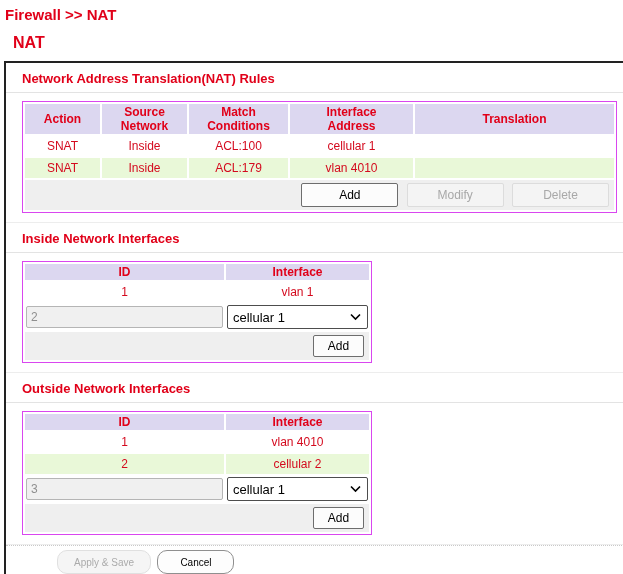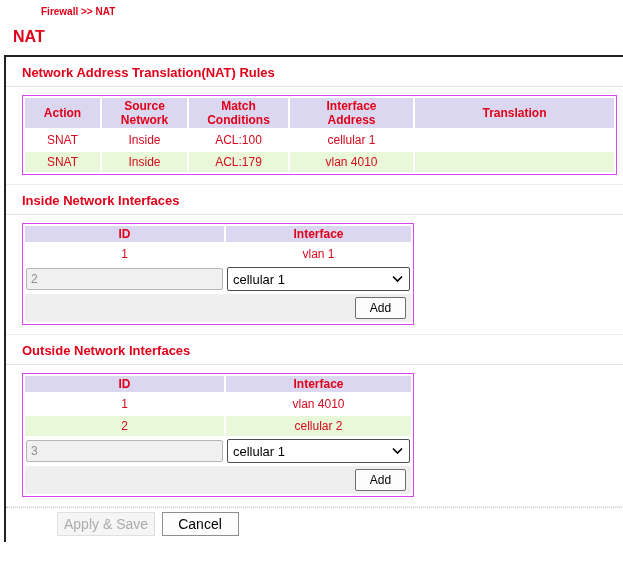--- a/index.html
+++ b/index.html
@@ -2,37 +2,37 @@
 <html><head>
 <meta charset="utf-8">
 <style>
   * { box-sizing: border-box; }
   html, body { margin: 0; padding: 0; }
   body {
     width: 623px; height: 574px; overflow: hidden;
     background: #ffffff; color: #000;
     font-family: "Liberation Sans", sans-serif;
   }
-  .breadcrumb { padding: 6px 4px 0 5px; font-size: 10px; font-weight: bold; color: #e10019; margin-left: 36px; }
+  .breadcrumb { padding: 6px 4px 0 5px; font-size: 15px; font-weight: bold; color: #e10019; }
   .tab { margin: 11px 0 9px 13px; font-size: 16px; font-weight: bold; color: #e10019; }
 
   .container {
     margin-left: 4px; width: 660px;
     border: 2px solid #222; border-bottom: none; border-right: none;
   }
   .section { padding: 8px 14px 9px 12px; border-bottom: 1px solid #ededed; }
   .section-title { margin: 0 0 6px 4px; font-size: 13px; font-weight: bold; color: #e10019; }
   .title-rule { border: none; border-top: 1px solid #e3e3e3; margin: 0 0 8px -12px; }
 
   table {
     border-collapse: separate; border-spacing: 2px;
     border: 1px solid #d946ef; background: #fff;
   }
   .t-rules { width: 595px; margin-left: 4px; table-layout: fixed; }
-  .t-if    { width: 392px; margin-left: 4px; table-layout: fixed; }
+  .t-if    { width: 350px; margin-left: 4px; table-layout: fixed; }
   .t-rules .c-action { width: 75px; } .t-rules .c-source { width: 85px; }
   .t-rules .c-match { width: 99px; } .t-rules .c-trans { width: 123px; }
   .t-if .c-id { width: 199px; }
   th {
     background: #dcd7f0; color: #e10019; font-size: 12px; font-weight: bold;
     text-align: center; padding: 1px 2px;
   }
   th .hl { display: block; line-height: 14px; }
   td { font-size: 12px; color: #d40a1e; text-align: center; padding: 2px; line-height: 16px; }
   tr.alt td { background: #e9f8d8; }
@@ -55,22 +55,22 @@
   .select-wrap { position: relative; display: block; }
   select {
     width: 100%; height: 24px; appearance: none; -webkit-appearance: none;
     background: #fff; border: 1px solid #4d4d4d; border-radius: 2px;
     font-family: inherit; font-size: 13px; padding: 0 22px 0 5px; color: #000;
   }
   .chev { position: absolute; right: 7px; top: 50%; transform: translateY(-50%); pointer-events: none; line-height: 0; }
 
   .footer { border-top: 1px dotted #c9c9c9; padding: 4px 0 6px 51px; }
   .fbtn {
-    height: 24px; min-width: 94px; font-size: 14px; font-family: inherit;
-    background: #f5f5f5; border: 1px solid #e0e0e0; color: #ababab; border-radius: 0;
+    height: 24px; min-width: 94px; font-size: 10px; font-family: inherit;
+    background: #f5f5f5; border: 1px solid #e0e0e0; color: #ababab; border-radius: 10px;
   }
   .fbtn.cancel { background: #fdfdfd; border: 1px solid #8f8f8f; color: #000; min-width: 77px; margin-left: 2px; }
 </style>
 </head>
 <body>
 
 <div class="breadcrumb">Firewall &gt;&gt; NAT</div>
 <div class="tab">NAT</div>
 
 <div class="container">
@@ -116,20 +116,27 @@
         <td>cellular 1</td>
         <td></td>
       </tr>
       <tr class="alt">
         <td>SNAT</td>
         <td>Inside</td>
         <td>ACL:179</td>
         <td>vlan 4010</td>
         <td></td>
       </tr>
+      <tr>
+        <td class="btn-row" colspan="5">
+          <button class="btn">Add</button>
+          <button class="btn" disabled="">Modify</button>
+          <button class="btn" disabled="">Delete</button>
+        </td>
+      </tr>
     </tbody>
       </table>
   </div>
 
   <div class="section">
     <div class="section-title">Inside Network Interfaces</div>
     <hr class="title-rule">
     <table class="t-if">
       <colgroup>
           <col class="c-id">

